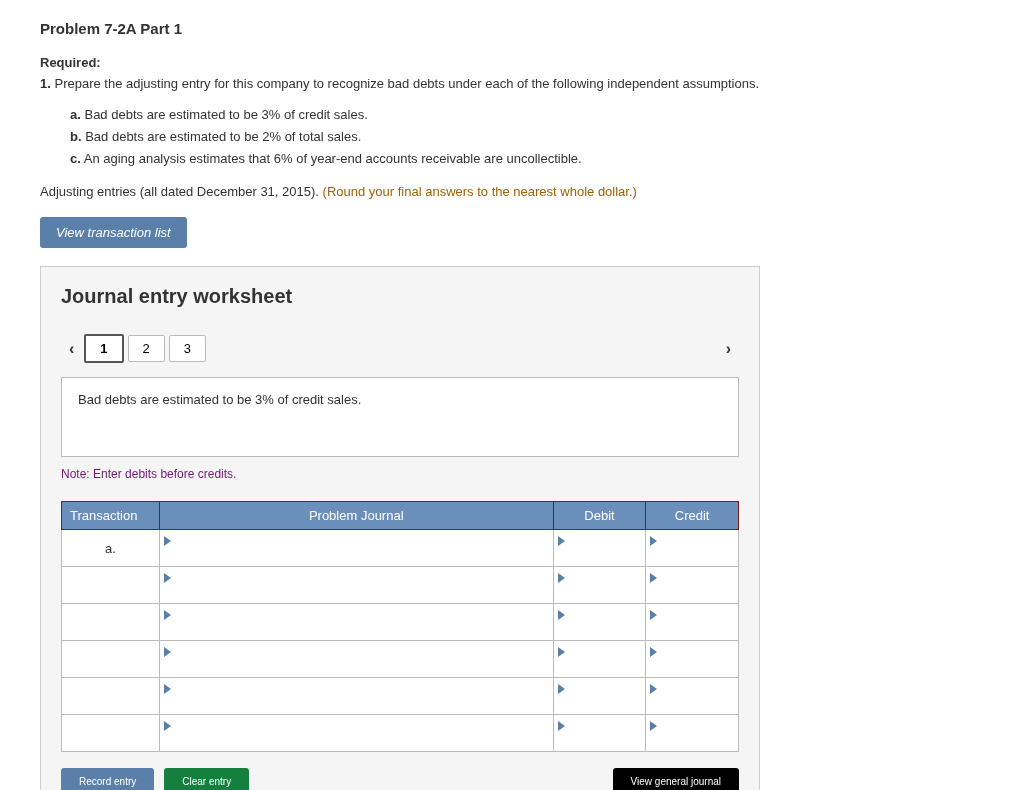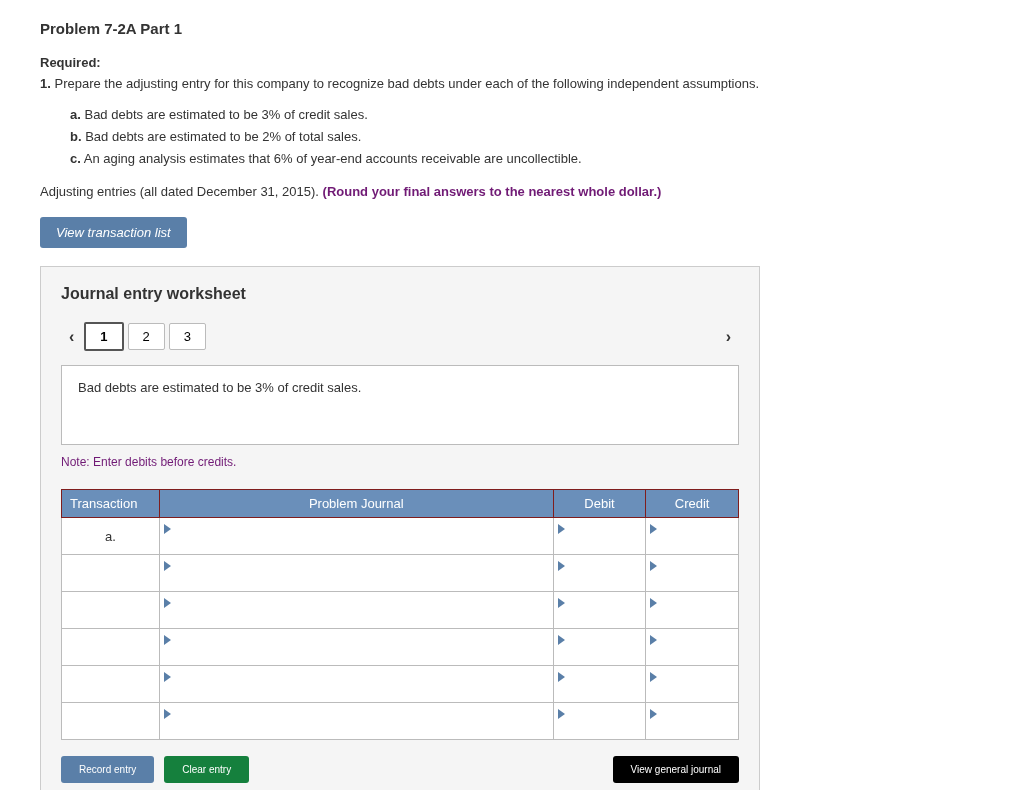--- a/index.html
+++ b/index.html
@@ -33,44 +33,44 @@
     }
     .sub-items span.letter {
       font-weight: bold;
     }
     .adjusting-note {
       margin-top: 12px;
       margin-bottom: 16px;
       line-height: 1.5;
     }
     .round-note {
-      color: #701a75;
-      font-weight: bold;
+      color: #a16207;
+      font-weight: normal;
     }
     .view-transaction-btn {
       background-color: #5a7fa8;
       color: #fff;
       border: none;
       padding: 8px 16px;
       font-size: 13px;
       cursor: pointer;
       border-radius: 3px;
       margin-bottom: 18px;
       font-style: italic;
     }
     .journal-worksheet {
       border: 1px solid #ccc;
       background: #f5f5f5;
       padding: 18px 20px 20px 20px;
       max-width: 720px;
     }
     .worksheet-title {
-      font-size: 16px;
-      font-weight: bold;
-      margin-bottom: 19px;
+      font-size: 20px;
+      font-weight: bold;
+      margin-bottom: 26px;
     }
     .tab-nav {
       display: flex;
       align-items: center;
       margin-bottom: 14px;
       gap: 2px;
     }
     .tab-nav .nav-arrow {
       font-size: 16px;
       font-weight: bold;

